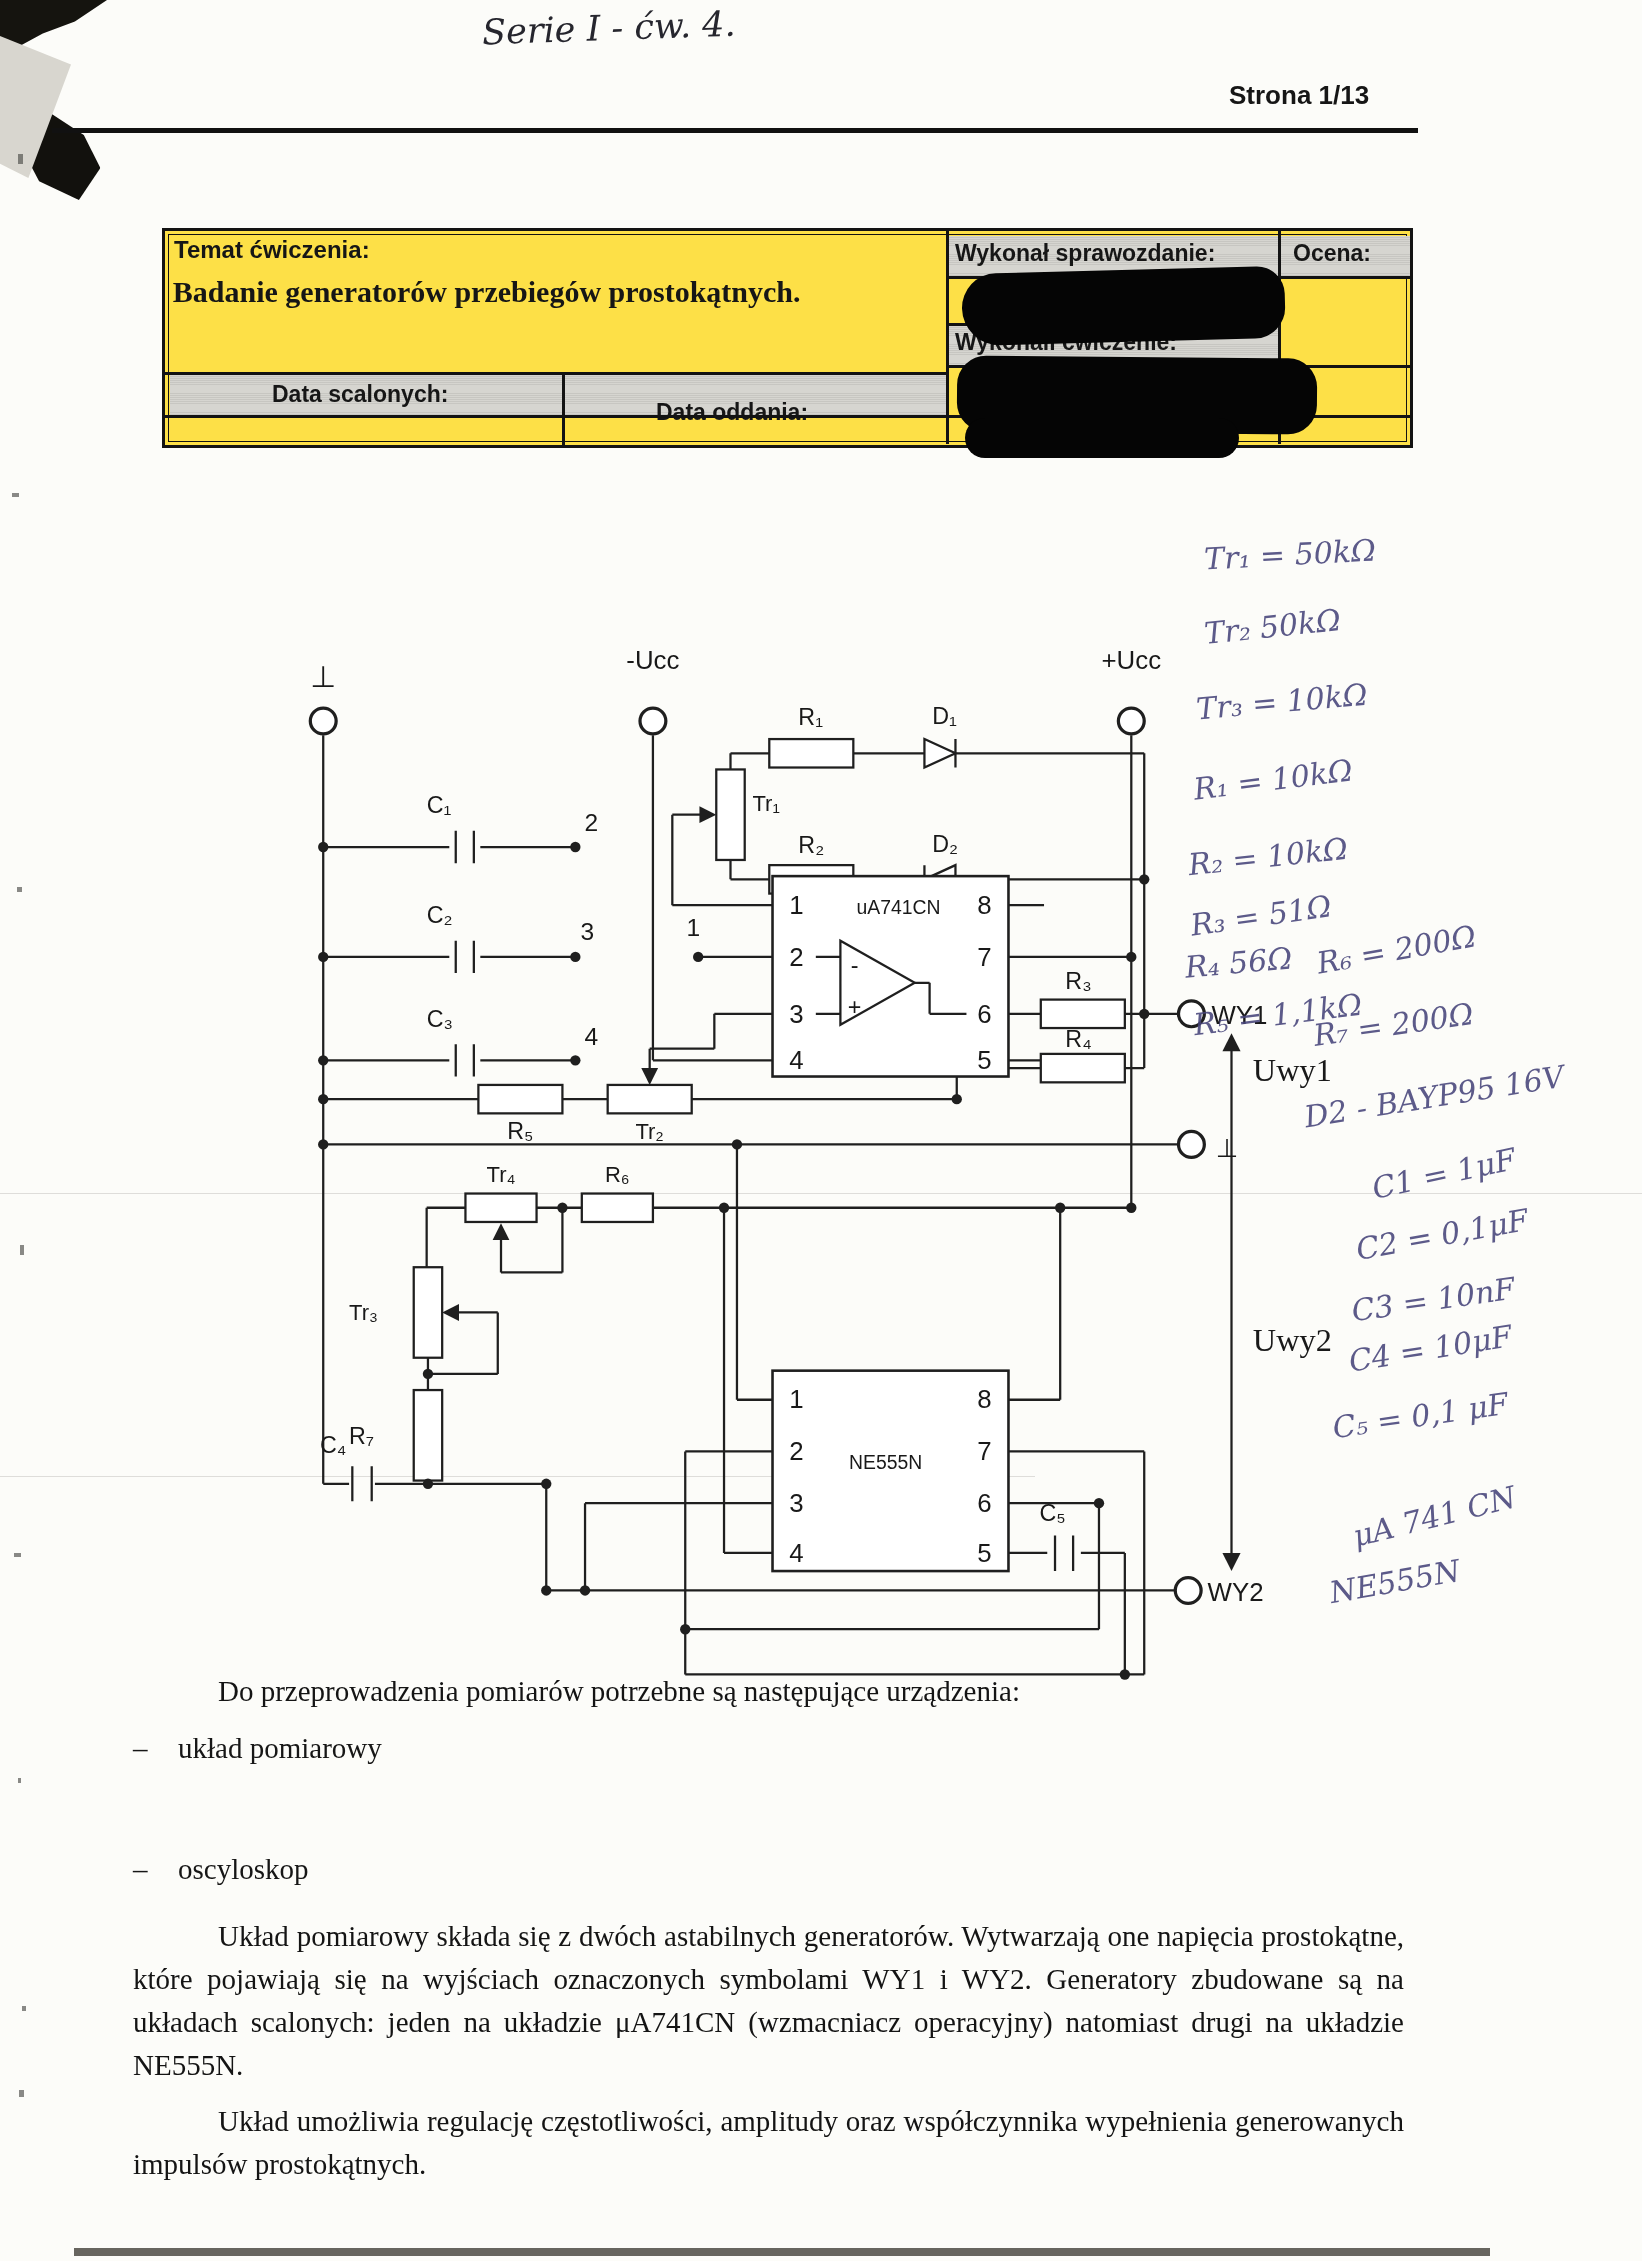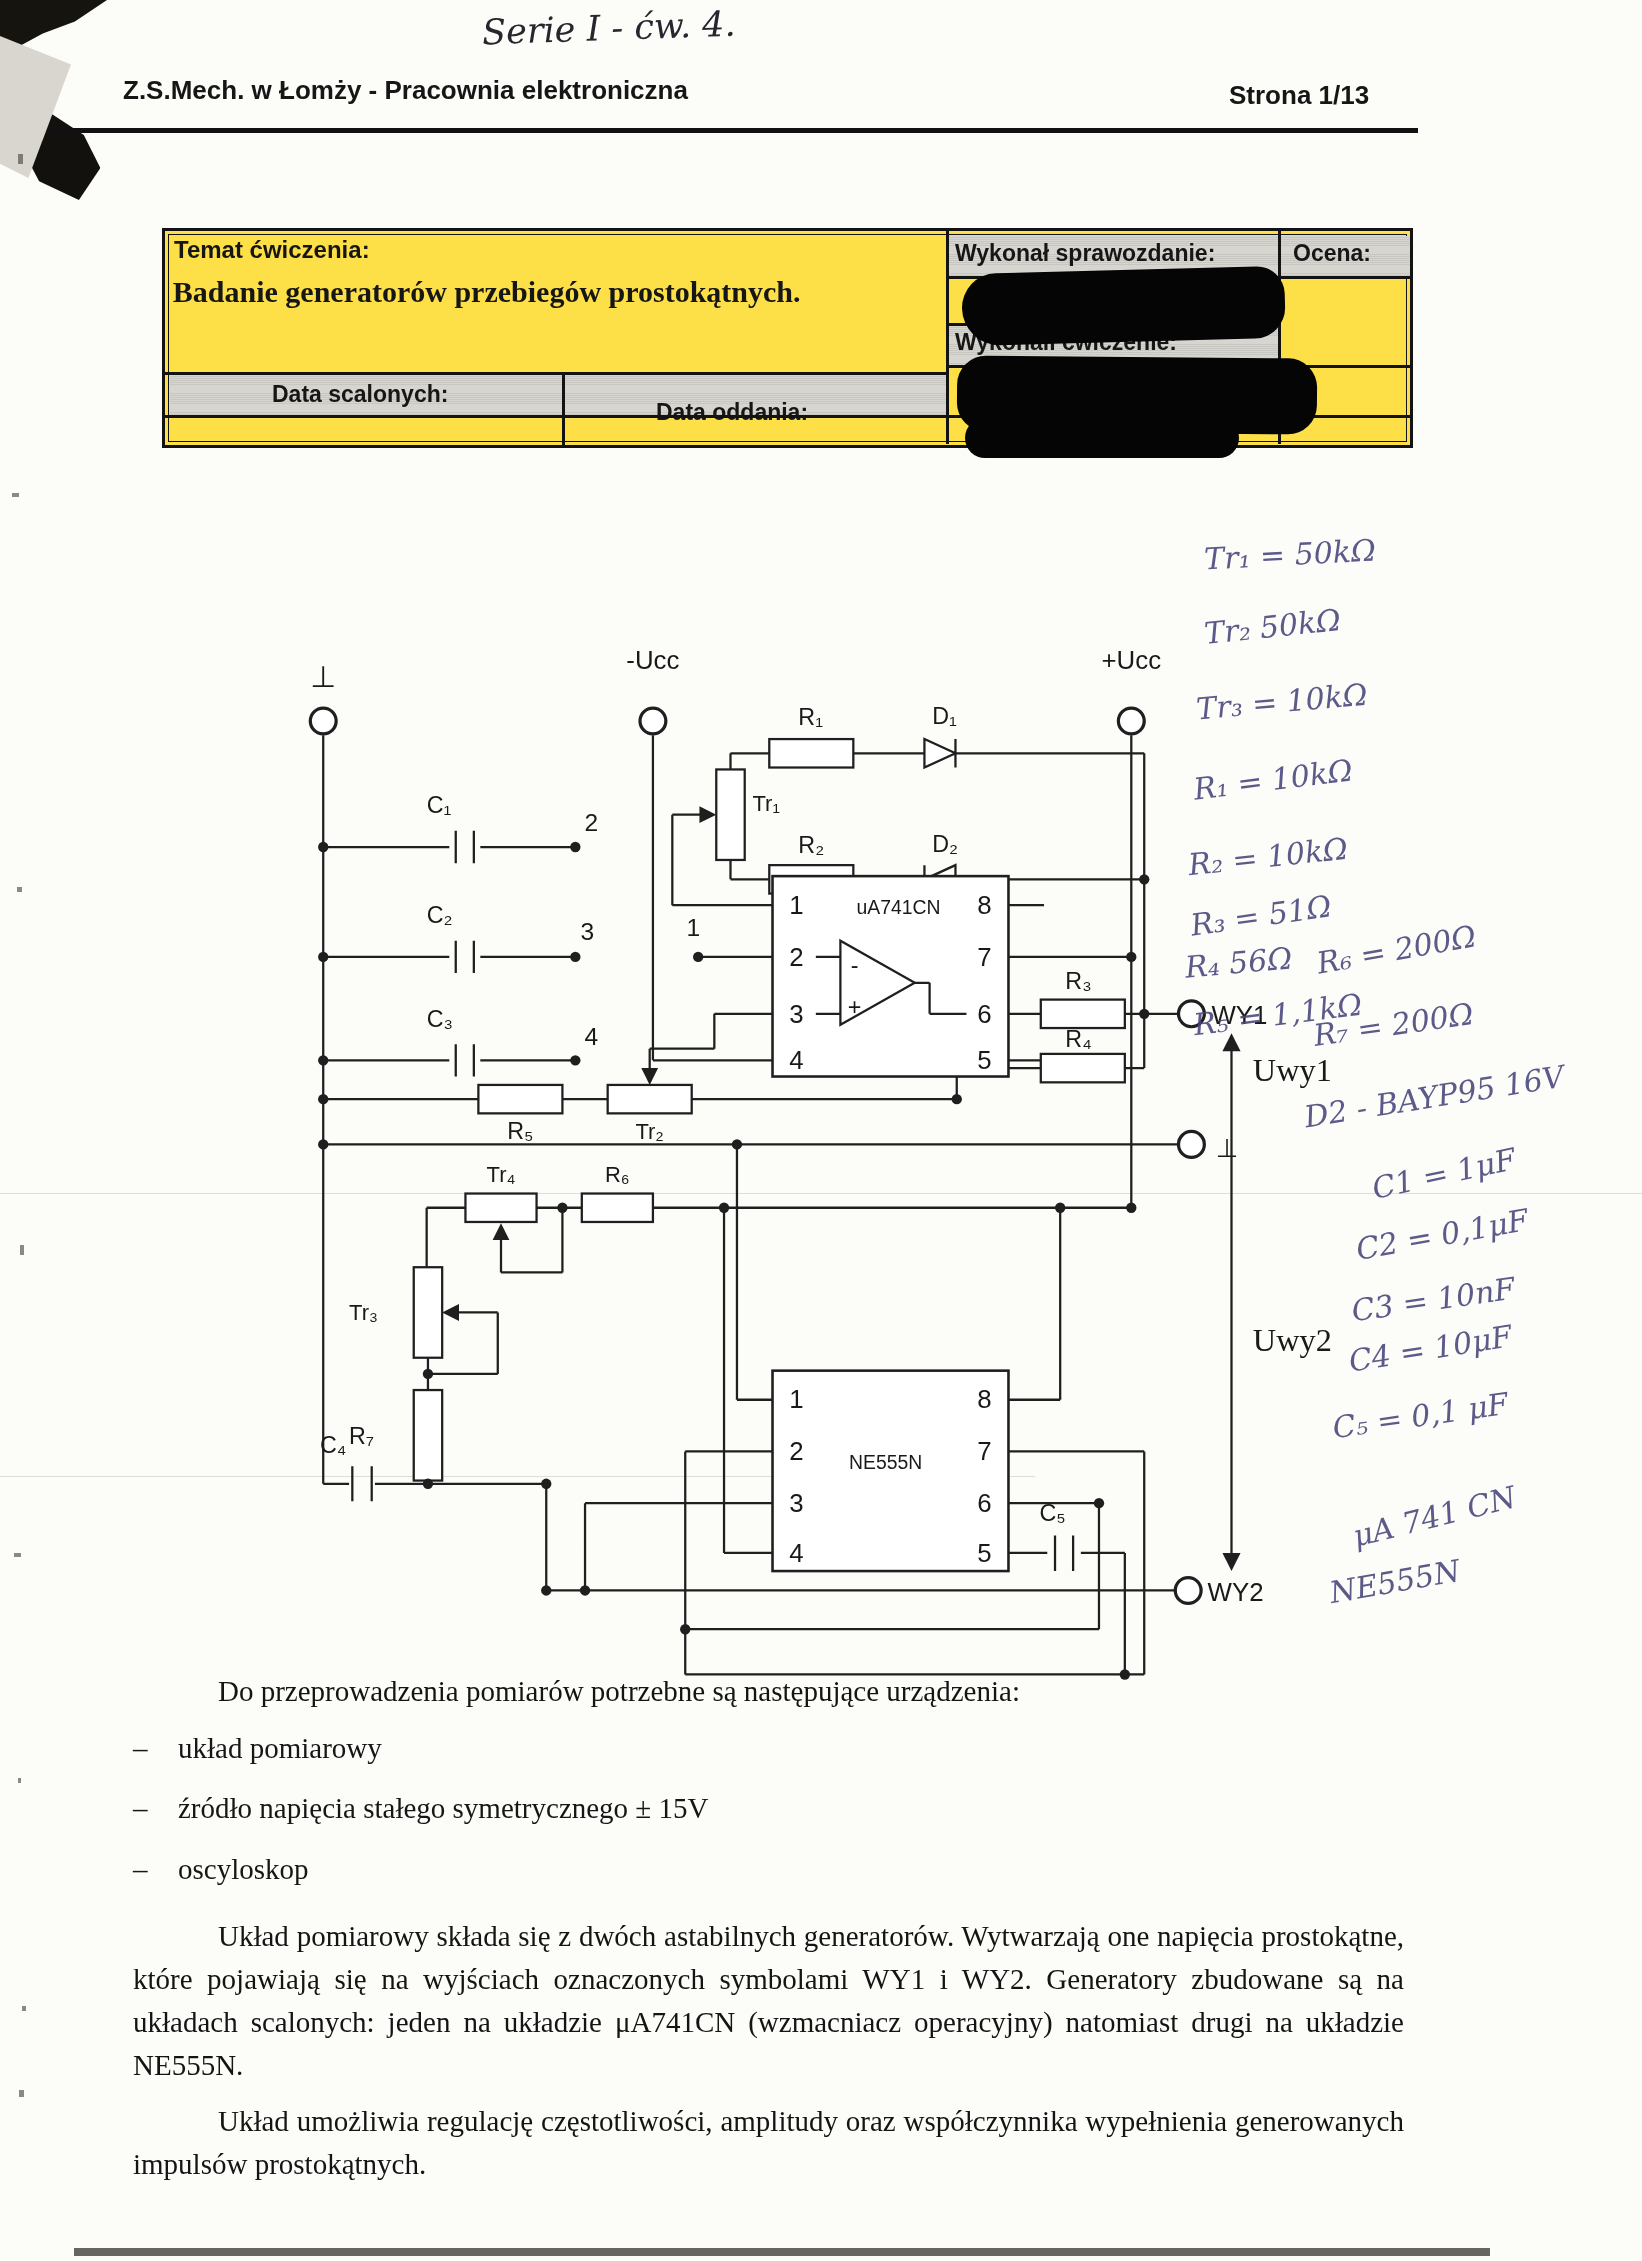--- a/index.html
+++ b/index.html
@@ -59,21 +59,20 @@
   <div class="mark" style="left:20px;top:1245px;width:3.9px;height:10.3px"></div>
   <div class="mark" style="left:14.2px;top:1553px;width:6.5px;height:3.9px"></div>
   <div class="mark" style="left:17.5px;top:1778px;width:3.9px;height:4.5px"></div>
   <div class="mark" style="left:22px;top:2006px;width:3.9px;height:4.5px"></div>
   <div class="mark" style="left:19px;top:2090px;width:5.2px;height:7.1px"></div>
   <div class="crease" style="top:1193px"></div>
   <div class="crease" style="top:1476px;width:1035px"></div>
   <div class="botbar"></div>
 
   <div class="hw-note">Serie I - ćw. 4.</div>
-  <div class="hdr-title">Z.S.Mech. w Łomży - Pracownia elektroniczna</div>
   <div class="hdr-page">Strona 1/13</div>
   <div class="hdr-rule"></div>
 
   <div class="tbl">
     <div class="tbl-inner"></div>
     <div class="cell-label topic-label" style="left:9px;top:5.2px">Temat ćwiczenia:</div>
     <div class="topic-value">Badanie generatorów przebiegów prostokątnych.</div>
 
     <div class="gray" style="left:781px;top:4.5px;width:333px;height:40px"></div>
     <div class="gray" style="left:1116px;top:4.5px;width:129px;height:40px"></div>
@@ -261,23 +260,20 @@
   <div class="hw" style="left:1351px;top:1282px;transform:rotate(-8deg)">C3 = 10nF</div>
   <div class="hw" style="left:1348px;top:1331px;transform:rotate(-9deg)">C4 = 10μF</div>
   <div class="hw" style="left:1332px;top:1398px;transform:rotate(-8deg)">C₅ = 0,1 μF</div>
   <div class="hw" style="left:1351px;top:1499px;transform:rotate(-14deg)">μA 741 CN</div>
   <div class="hw" style="left:1329px;top:1564px;transform:rotate(-10deg)">NE555N</div>
 
   <div class="bodytext indent" style="top:1670px">Do przeprowadzenia pomiarów potrzebne są następujące urządzenia:</div>
   <div class="bullet" style="top:1732px">
     <span class="dash">–</span><span>układ pomiarowy</span>
   </div>
-  <div class="bullet" style="top:1792px">
-    <span class="dash">–</span><span>źródło napięcia stałego symetrycznego ± 15V</span>
-  </div>
   <div class="bullet" style="top:1853px">
     <span class="dash">–</span><span>oscyloskop</span>
   </div>
   <div class="bodytext indent" style="top:1915px">Układ pomiarowy składa się z dwóch astabilnych generatorów. Wytwarzają one napięcia prostokątne, które pojawiają się na wyjściach oznaczonych symbolami WY1 i WY2. Generatory zbudowane są na układach scalonych: jeden na układzie μA741CN (wzmacniacz operacyjny) natomiast drugi na układzie NE555N.</div>
   <div class="bodytext indent" style="top:2100px">Układ umożliwia regulację częstotliwości, amplitudy oraz współczynnika wypełnienia generowanych impulsów prostokątnych.</div>
 
 </div>
 
 
 </body></html>

